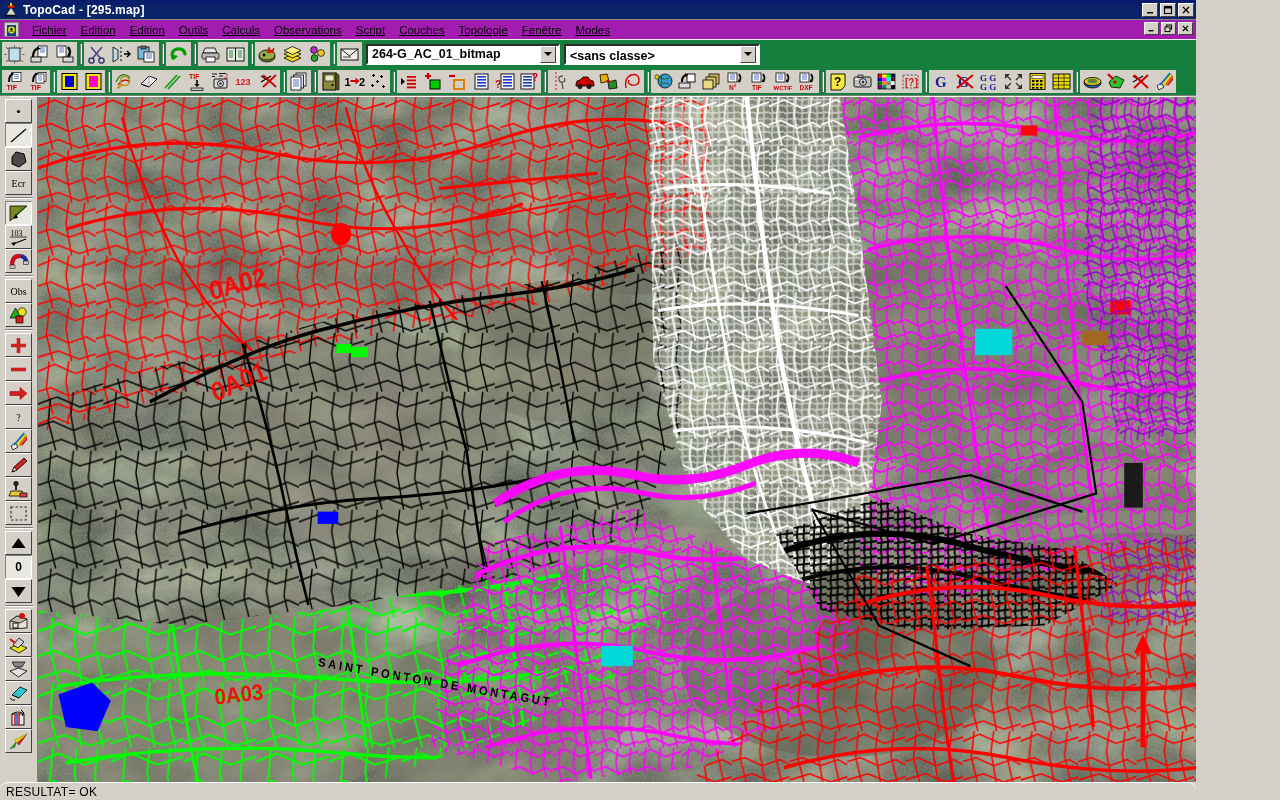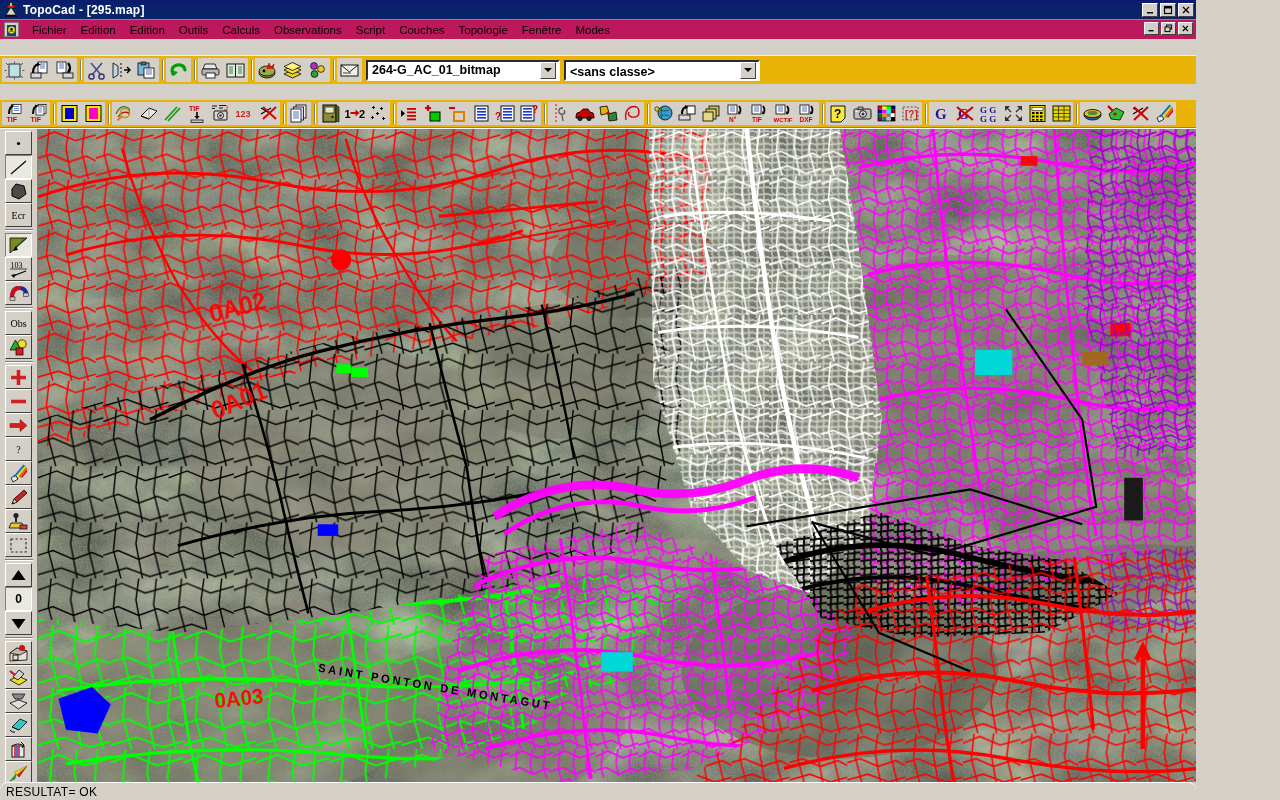--- a/index.html
+++ b/index.html
@@ -53,24 +53,25 @@
     font-size: 9px; line-height: 1;
     color: #000; font-family: "Liberation Sans", sans-serif;
     position: relative;
     cursor: default;
   }
 
   
   .menubar {
     height: 19px;
     flex: 0 0 19px;
-    background: #be185d;
+    background: #a21caf;
     display: flex; align-items: center;
     padding-left: 4px;
     position: relative;
+    text-decoration: underline;
   }
   .menu-doc-icon {
     width: 15px; height: 15px;
     margin-right: 6px;
     border: 1px solid #808080;
     background: #d4d0c8;
     position: relative;
     overflow: hidden;
   }
   .menu-item {
@@ -90,25 +91,24 @@
     border: 1px solid #ffffff;
     border-right-color: #404040;
     border-bottom-color: #404040;
     display: flex; align-items: center; justify-content: center;
     font-size: 8px; color: #000;
     cursor: default;
   }
 
   
   .toolbar {
-    background: #eab308;
+    background: #15803d;
     display: flex; align-items: center;
     padding: 2px 2px;
     gap: 0px;
-    margin-top: 16px;
   }
   .tb1 { height: 29px; flex: 0 0 29px; border-top: 1px solid #efefef; }
   .tb2 { height: 28px; flex: 0 0 28px; border-bottom: 1px solid #808080; align-items: center; }
 
   .tbtn {
     width: 25px; height: 24px;
     background: #d4d0c8;
     border: 1px solid #d4d0c8;
     display: flex; align-items: center; justify-content: center;
     position: relative;
@@ -162,20 +162,21 @@
   #combo-layer { width: 194px; }
   #combo-class { width: 196px; align-items: flex-end; }
 
   
   .workarea {
     flex: 1 1 auto;
     display: flex;
     position: relative;
     min-height: 0;
     border-top: 1px solid #fff;
+    border-radius: 13px;
   }
   .leftbar {
     width: 38px; flex: 0 0 38px;
     background: #d4d0c8;
     display: flex; flex-direction: column; align-items: center;
     padding-top: 2px;
     overflow: hidden;
     border-right: 1px solid #808080;
   }
   .lbtn {

